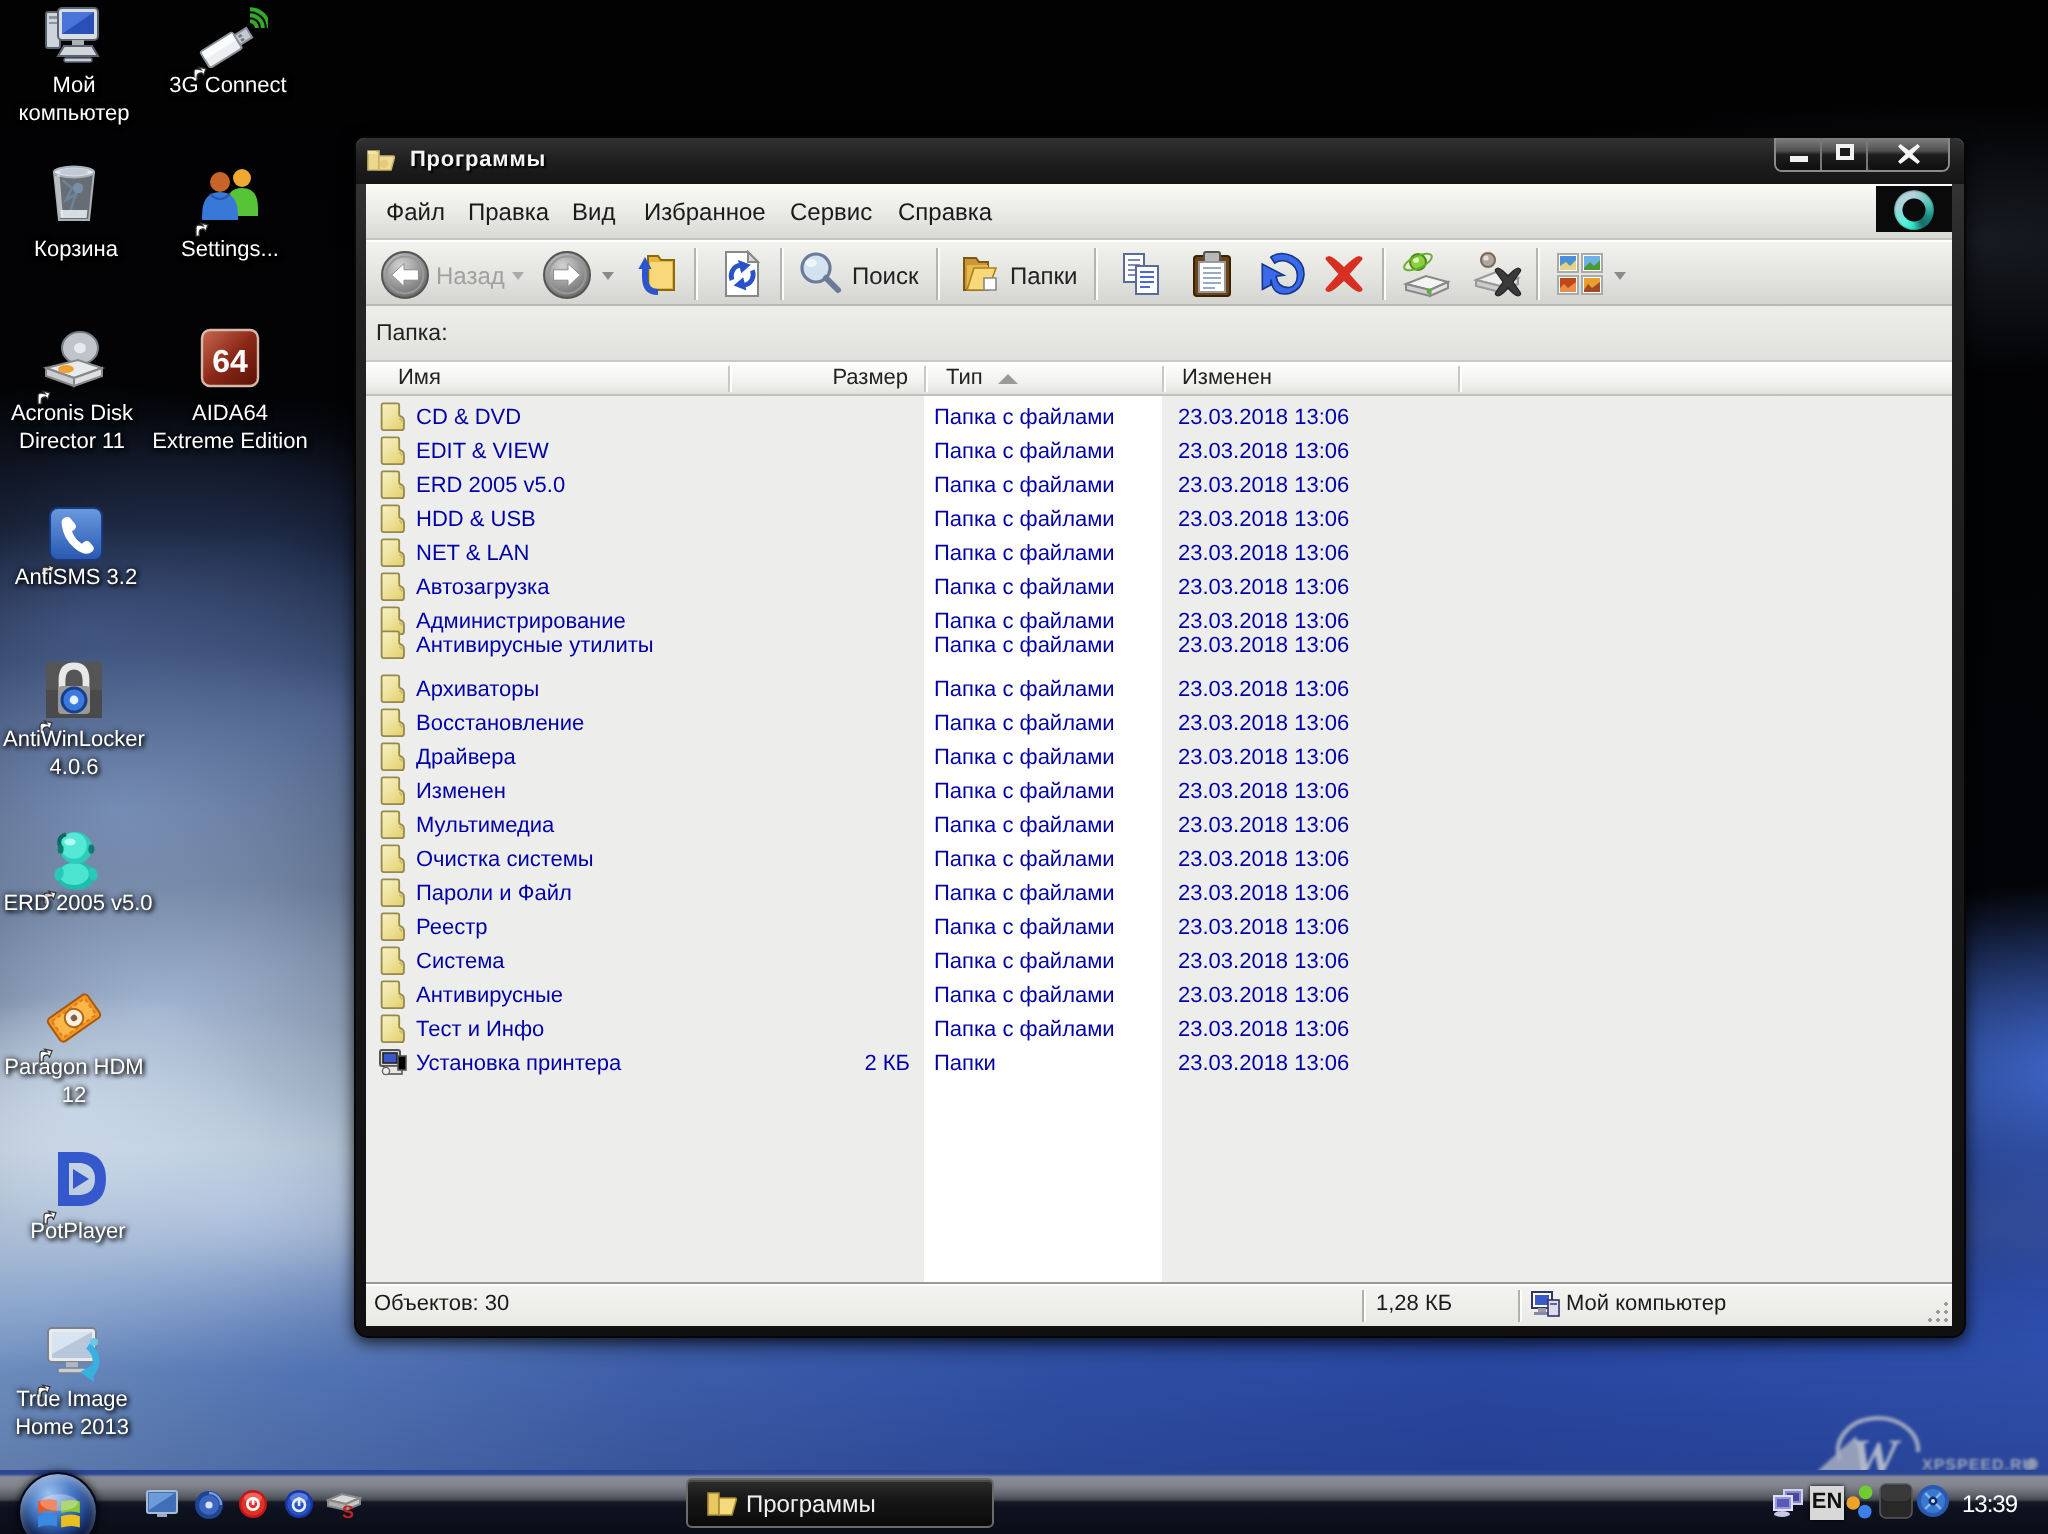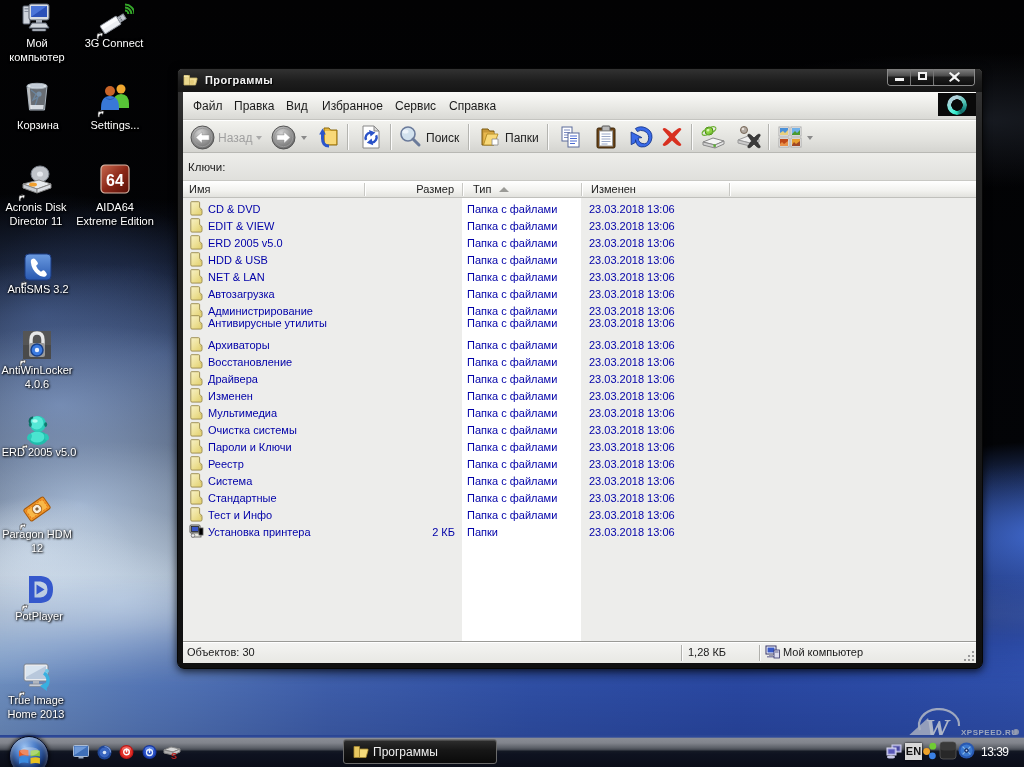--- a/index.html
+++ b/index.html
@@ -87,21 +87,21 @@
 #addrbox .atext { position:absolute; left:21px; top:3.5px; font-size:11px; color:#111; }
 #addrbox .adrop { position:absolute; right:6px; top:7px; width:0; height:0;
   border-left:4.5px solid transparent; border-right:4.5px solid transparent;
   border-top:5px solid #141432; }
 
 #header { position:absolute; left:0; top:89px; width:793px; height:17px;
   background:linear-gradient(180deg,#ffffff,#f2f2ef 60%,#e2e2de);
   border-bottom:1px solid #c0c0bc; font-size:11px; color:#222; }
 .hsep { position:absolute; top:2px; width:1px; height:13px; background:#c8c8c4;
   box-shadow:1px 0 0 #fff; }
-#header .hname { position:absolute; left:6px; top:2px; }
+#header .hname { position:absolute; left:16px; top:2px; }
 #header .hsize { position:absolute; left:181px; width:90px; top:2px; text-align:right; }
 #header .htype { position:absolute; left:290px; top:2px; }
 #header .hmod { position:absolute; left:408px; top:2px; }
 .harrow { position:absolute; left:316px; top:6px; width:0; height:0;
   border-left:5px solid transparent; border-right:5px solid transparent;
   border-bottom:5px solid #9a9a96; }
 
 #list { position:absolute; left:0; top:106px; width:793px; height:443px; background:#ededeb; overflow:hidden; }
 #typeband { position:absolute; left:279px; top:0; width:119px; height:443px; background:#fff; }
 .row { position:absolute; left:0; width:793px; height:17px; font-size:11px; color:#0000a8; }
@@ -449,21 +449,21 @@
         <span class="mitem" style="left:51px">Правка</span>
         <span class="mitem" style="left:103px">Вид</span>
         <span class="mitem" style="left:139px">Избранное</span>
         <span class="mitem" style="left:212px">Сервис</span>
         <span class="mitem" style="left:266px">Справка</span>
         <div id="mlogo">
             <div class="ring"></div>
           </div>
       </div>
       <div id="addrrow">
-        <span class="alabel">Ключи:</span>
+        <span class="alabel">Папка:</span>
       </div>
       <div id="header">
         <span class="hname">Имя</span>
         <span class="hsize">Размер</span>
         <span class="htype">Тип</span>
         <span class="harrow"></span>
         <span class="hmod">Изменен</span>
         <span class="hsep" style="left:181px"></span>
         <span class="hsep" style="left:279px"></span>
         <span class="hsep" style="left:398px"></span>
@@ -700,21 +700,21 @@
                 <defs>
                   <linearGradient id="fg" x1="0" y1="0" x2="0.8" y2="1">
                     <stop offset="0" stop-color="#f7f1c6"></stop>
                     <stop offset="0.55" stop-color="#eee29a"></stop>
                     <stop offset="1" stop-color="#e3d273"></stop>
                   </linearGradient>
                 </defs>
                 <path d="M2.4 0.7 L9.6 0.7 Q10.6 0.7 10.6 1.7 L10.6 6.2 Q10.6 6.9 11.2 7.1 Q13 7.7 13 9.6 L13 12.6 Q13 14.1 11.6 14.1 L3 14.1 Q1.8 14.1 1.8 12.9 L1.8 1.5 Q1.8 0.7 2.4 0.7 Z" fill="url(#fg)" stroke="#97884b" stroke-width="0.9"></path>
                 <path d="M10.6 8.2 Q11.9 8.6 11.9 9.9" fill="none" stroke="#c9b96a" stroke-width="0.8"></path>
               </svg></span>
-            <span class="rname">Пароли и Ключи</span>
+            <span class="rname">Пароли и Файл</span>
             <div class="ctype">Папка с файлами</div>
             <div class="cdate">23.03.2018 13:06</div>
           </div>
 <div class="row" style="top:257px">
             <span class="ric"><svg width="14" height="15" viewBox="0 0 14 15">
                 <defs>
                   <linearGradient id="fg" x1="0" y1="0" x2="0.8" y2="1">
                     <stop offset="0" stop-color="#f7f1c6"></stop>
                     <stop offset="0.55" stop-color="#eee29a"></stop>
                     <stop offset="1" stop-color="#e3d273"></stop>
@@ -748,21 +748,21 @@
                 <defs>
                   <linearGradient id="fg" x1="0" y1="0" x2="0.8" y2="1">
                     <stop offset="0" stop-color="#f7f1c6"></stop>
                     <stop offset="0.55" stop-color="#eee29a"></stop>
                     <stop offset="1" stop-color="#e3d273"></stop>
                   </linearGradient>
                 </defs>
                 <path d="M2.4 0.7 L9.6 0.7 Q10.6 0.7 10.6 1.7 L10.6 6.2 Q10.6 6.9 11.2 7.1 Q13 7.7 13 9.6 L13 12.6 Q13 14.1 11.6 14.1 L3 14.1 Q1.8 14.1 1.8 12.9 L1.8 1.5 Q1.8 0.7 2.4 0.7 Z" fill="url(#fg)" stroke="#97884b" stroke-width="0.9"></path>
                 <path d="M10.6 8.2 Q11.9 8.6 11.9 9.9" fill="none" stroke="#c9b96a" stroke-width="0.8"></path>
               </svg></span>
-            <span class="rname">Стандартные</span>
+            <span class="rname">Антивирусные</span>
             <div class="ctype">Папка с файлами</div>
             <div class="cdate">23.03.2018 13:06</div>
           </div>
 <div class="row" style="top:308px">
             <span class="ric"><svg width="14" height="15" viewBox="0 0 14 15">
                 <defs>
                   <linearGradient id="fg" x1="0" y1="0" x2="0.8" y2="1">
                     <stop offset="0" stop-color="#f7f1c6"></stop>
                     <stop offset="0.55" stop-color="#eee29a"></stop>
                     <stop offset="1" stop-color="#e3d273"></stop>

